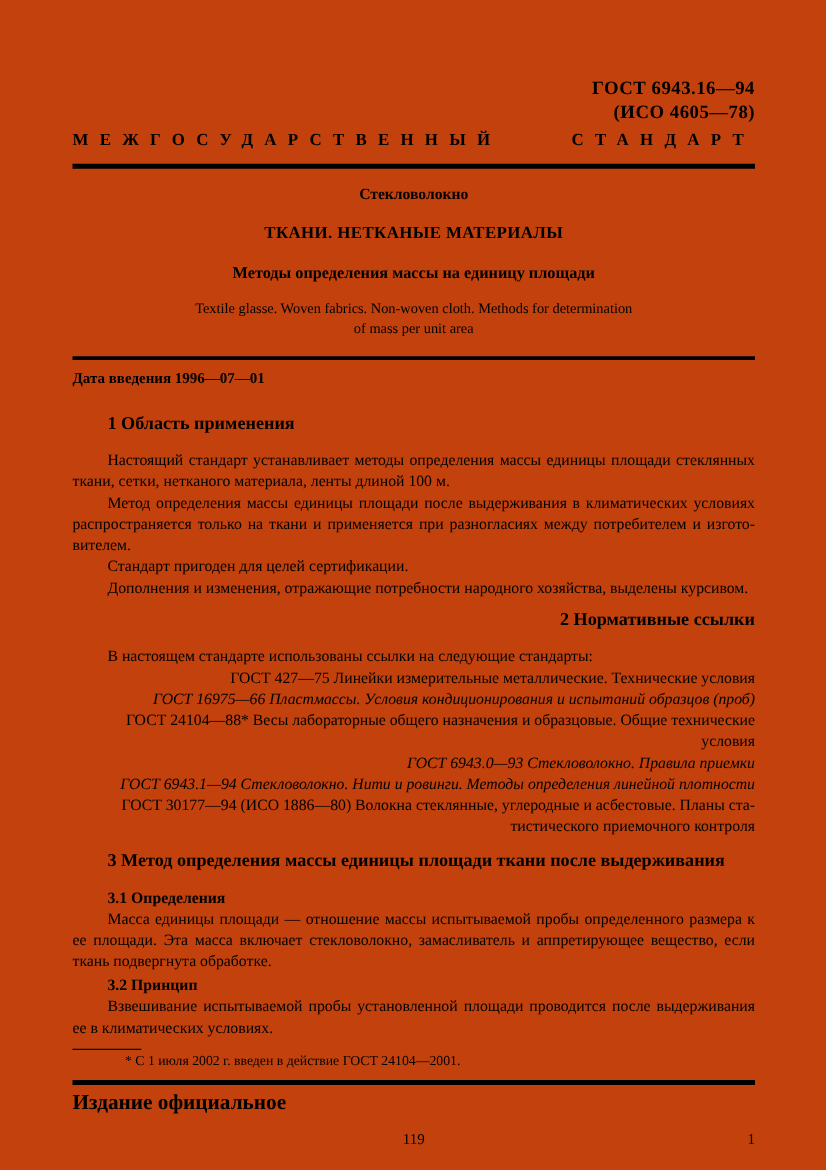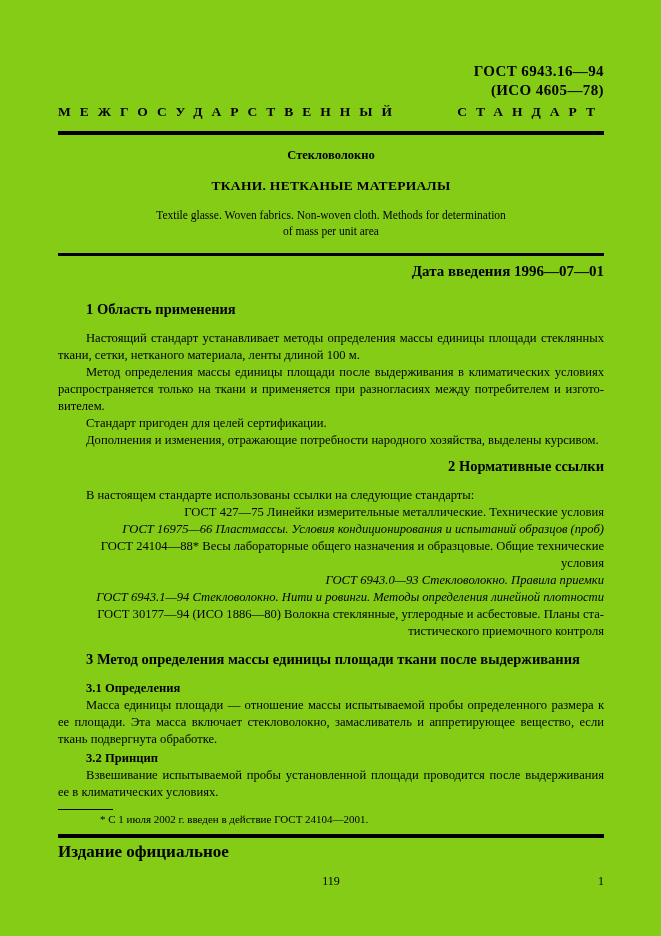--- a/index.html
+++ b/index.html
@@ -13,21 +13,21 @@
     overflow: hidden;
     font-family: "Liberation Serif", serif;
     color: #000;
     -webkit-font-smoothing: antialiased;
   }
   .page {
     box-sizing: border-box;
     width: 661px;
     height: 936px;
     padding: 62px 57px 20px 58px;
-    background: #84cc16;
+    background: #c2410c;
   }
   .doc-code {
     text-align: right;
     font-weight: bold;
     font-size: 15px;
     line-height: 19px;
     letter-spacing: 0.4px;
   }
   .banner {
     margin-top: 4px;
@@ -45,23 +45,22 @@
   .t1 { margin-top: 13px; font-weight: bold; font-size: 12.5px; }
   .t2 { margin-top: 15px; font-weight: bold; font-size: 13.5px; letter-spacing: 0.3px; }
   .t3 { margin-top: 16px; font-weight: bold; font-size: 13px; }
   .t-en { margin-top: 13px; font-size: 11.5px; line-height: 16px; }
   .rule-mid {
     border-top: 3px solid #000;
     margin-top: 14px;
   }
   .date-line {
     margin-top: 7px;
-    text-align: right;
     font-weight: bold;
-    font-size: 15px;
+    font-size: 12px;
   }
   .h-sec {
     padding-left: 28px;
     font-weight: bold;
     font-size: 14.5px;
     line-height: 21px;
   }
   .h1-sec { margin-top: 19px; }
   .h2-sec { margin-top: 7px; text-align: right; }
   .h3-sec { margin-top: 9px; }
@@ -119,20 +118,21 @@
   <div class="doc-code">
     <div>ГОСТ 6943.16—94</div>
     <div>(ИСО 4605—78)</div>
   </div>
 
   <div class="banner">МЕЖГОСУДАРСТВЕННЫЙ СТАНДАРТ</div>
 
   <div class="t-group">
     <div class="t1">Стекловолокно</div>
     <div class="t2">ТКАНИ. НЕТКАНЫЕ МАТЕРИАЛЫ</div>
+    <div class="t3">Методы определения массы на единицу площади</div>
     <div class="t-en">
       <div>Textile glasse. Woven fabrics. Non-woven cloth. Methods for determination</div>
       <div>of mass per unit area</div>
     </div>
   </div>
 
   <div class="rule-mid"></div>
 
   <div class="date-line">Дата введения 1996—07—01</div>
 

